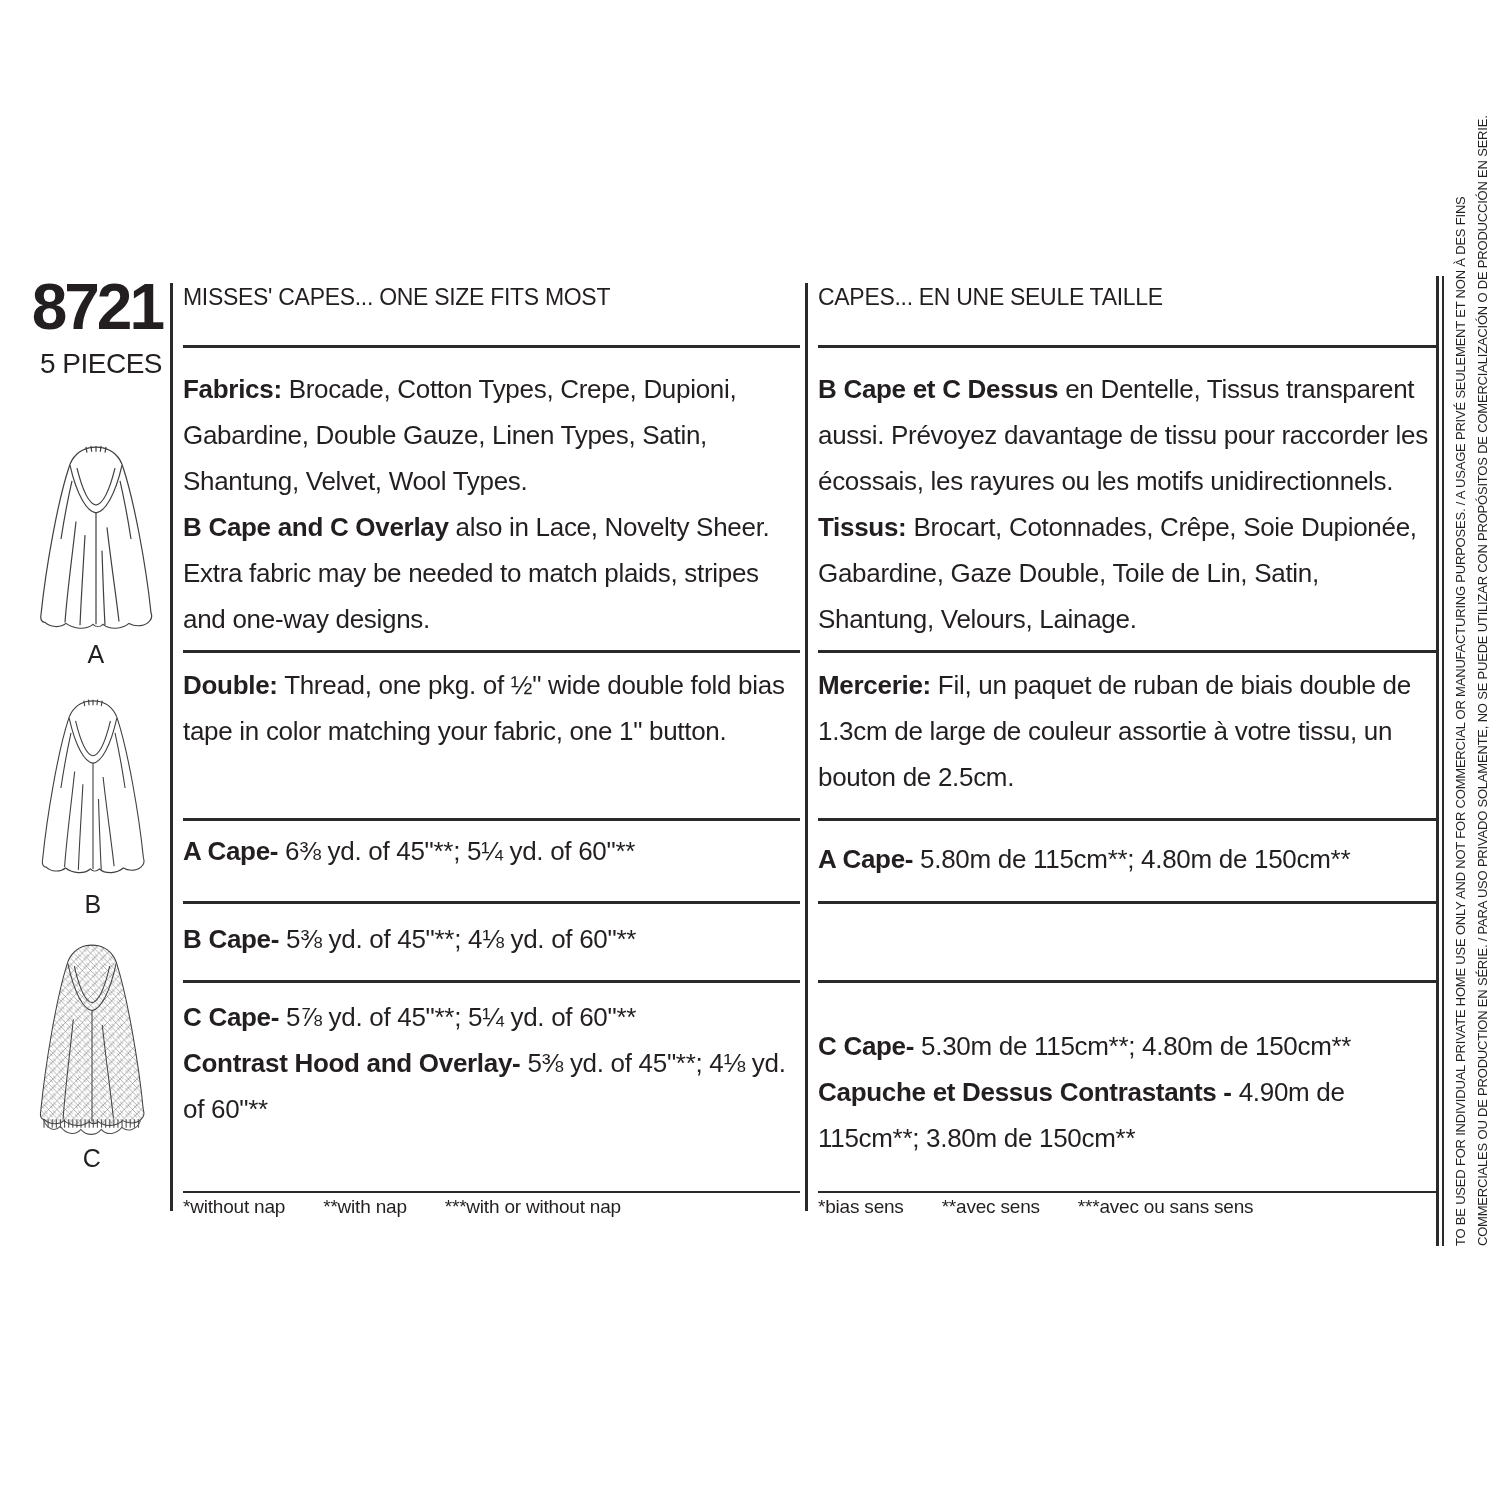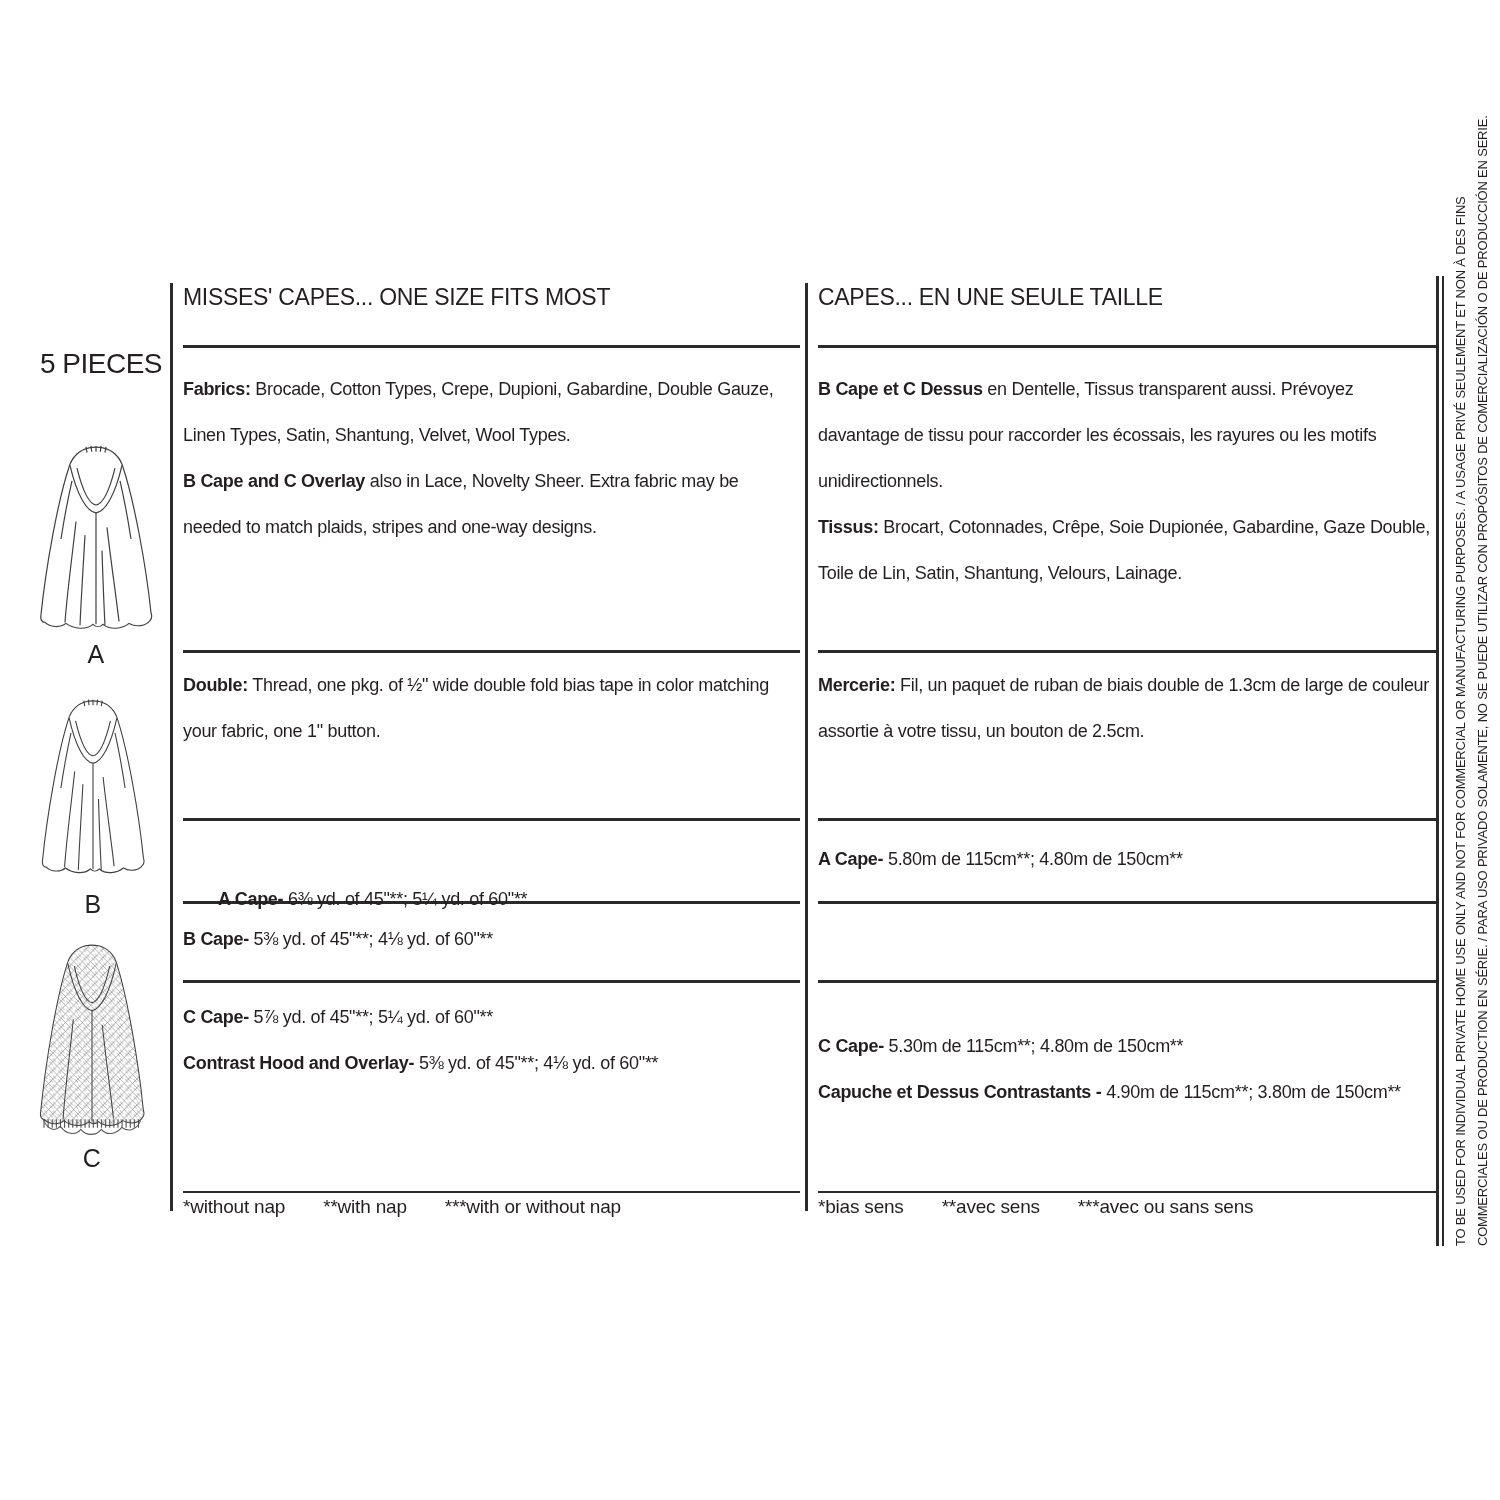--- a/index.html
+++ b/index.html
@@ -11,39 +11,40 @@
            font-size:64px; font-weight:bold; letter-spacing:-3px; line-height:70px; }
   .pieces{ position:absolute; left:22px; top:348px; width:140px; text-align:right;
            font-size:28px; letter-spacing:-0.5px; }
   .vrule { position:absolute; top:283px; height:928px; width:3px; background:#2a2a2a; }
   .hrule { position:absolute; height:3px; background:#2a2a2a; }
   .hrule.thin { height:2px; }
   .colhead { position:absolute; font-weight:normal; font-size:23px; letter-spacing:-0.3px; white-space:nowrap; }
   .block { position:absolute; }
   .en-x { left:183px; width:617px; }
   .fr-x { left:818px; width:619px; }
-  .para { margin:0; font-size:18px; line-height:46px; letter-spacing:-0.3px; }
+  .para { margin:0; font-size:26px; line-height:46px; letter-spacing:-0.3px; }
   .bd { font-weight:bold; }
   .foot { position:absolute; font-size:19px; letter-spacing:-0.2px; white-space:nowrap; }
   .foot span { margin-right:38px; }
   .viewlabel { position:absolute; font-size:25px; text-align:center; letter-spacing:0.5px; }
   .capefig { position:absolute; margin:0; }
   .capefig svg { display:block; width:100%; height:100%; }
   .dblrule { position:absolute; left:1436px; top:276px; height:970px; width:8px;
              border-left:3px solid #2a2a2a; border-right:2px solid #2a2a2a; box-sizing:border-box; }
   .legal { position:absolute; left:1450px; top:1246px; width:972px; height:46px;
            transform-origin:0 0; transform:rotate(-90deg);
            font-size:13px; line-height:22px; letter-spacing:-0.2px; white-space:nowrap; }
   .legal div { height:22px; }
 </style>
 </head>
 <body>
 
 <div class="page">
 
+  <div class="num">8721</div>
   <div class="pieces">5 PIECES</div>
 
   <figure class="capefig" style="left:36px; top:442px; width:120px; height:194px;">
     <svg viewBox="0 0 120 200" preserveAspectRatio="none" fill="none" stroke="#404040" stroke-width="1.2">
       <path fill="#fff" d="M53,6 C44,8 36,15 33,26 C22,60 10,128 5,178 C4,183 6,186 9,186 C14,191 24,192 30,187 C38,193 50,194 57,188 C60,191 64,191 67,188 C74,194 86,193 93,187 C100,191 110,190 114,184 C116,182 116,179 115,176 C110,127 98,60 87,26 C84,15 76,8 67,6 C62,5 58,5 53,6 Z"></path>
       <path d="M34,24 C41,55 51,72 60,73 C69,72 79,55 86,24"></path>
       <path d="M41,27 C47,52 54,64 60,65 C66,64 73,52 79,27"></path>
       <path d="M60,73 L60,188"></path>
       <path d="M50,5 l1,6 M55,4 l0.7,6 M60,4 l0,6 M65,4 l-0.7,6 M70,5 l-1,6"></path>
       <path d="M40,82 C36,120 31,156 29,186 M49,96 C47,132 45,164 44,189 M71,88 C75,124 80,158 83,185 M66,112 C67,144 68,170 69,189 M36,40 C32,58 28,80 25,100 M84,40 C88,58 92,80 95,100"></path>
@@ -102,21 +103,21 @@
 
   <div class="block en-x" style="top:366px;">
     <p class="para"><span class="bd">Fabrics:</span><span> Brocade, Cotton Types, Crepe, Dupioni, Gabardine, Double Gauze, Linen Types, Satin, Shantung, Velvet, Wool Types.</span></p>
     <p class="para"><span class="bd">B Cape and C Overlay</span><span> also in Lace, Novelty Sheer. Extra fabric may be needed to match plaids, stripes and one-way designs.</span></p>
   </div>
 
   <div class="block en-x" style="top:662px;">
     <p class="para"><span class="bd">Double:</span><span> Thread, one pkg. of ½" wide double fold bias tape in color matching your fabric, one 1" button.</span></p>
   </div>
 
-  <div class="block en-x" style="top:876px;margin-left:35px;">
+  <div class="block en-x" style="top:828px;">
     <p class="para"><span class="bd">A Cape-</span><span> 6⅜ yd. of 45"**; 5¼ yd. of 60"**</span></p>
   </div>
 
   <div class="block en-x" style="top:916px;">
     <p class="para"><span class="bd">B Cape-</span><span> 5⅜ yd. of 45"**; 4⅛ yd. of 60"**</span></p>
   </div>
 
   <div class="block en-x" style="top:994px;">
     <p class="para"><span class="bd">C Cape-</span><span> 5⅞ yd. of 45"**; 5¼ yd. of 60"**</span></p>
     <p class="para"><span class="bd">Contrast Hood and Overlay-</span><span> 5⅜ yd. of 45"**; 4⅛ yd. of 60"**</span></p>

